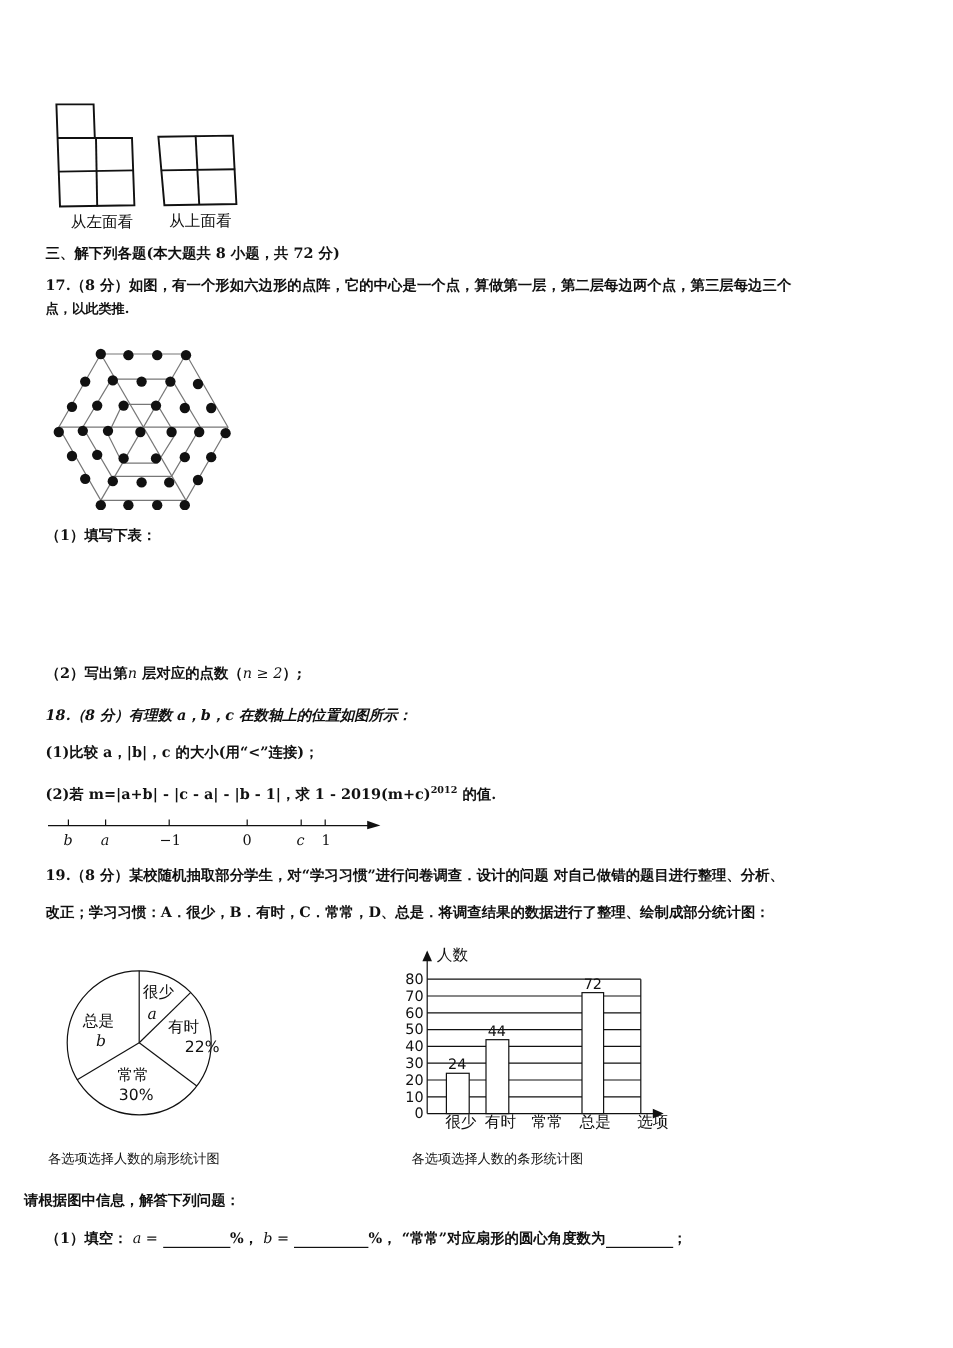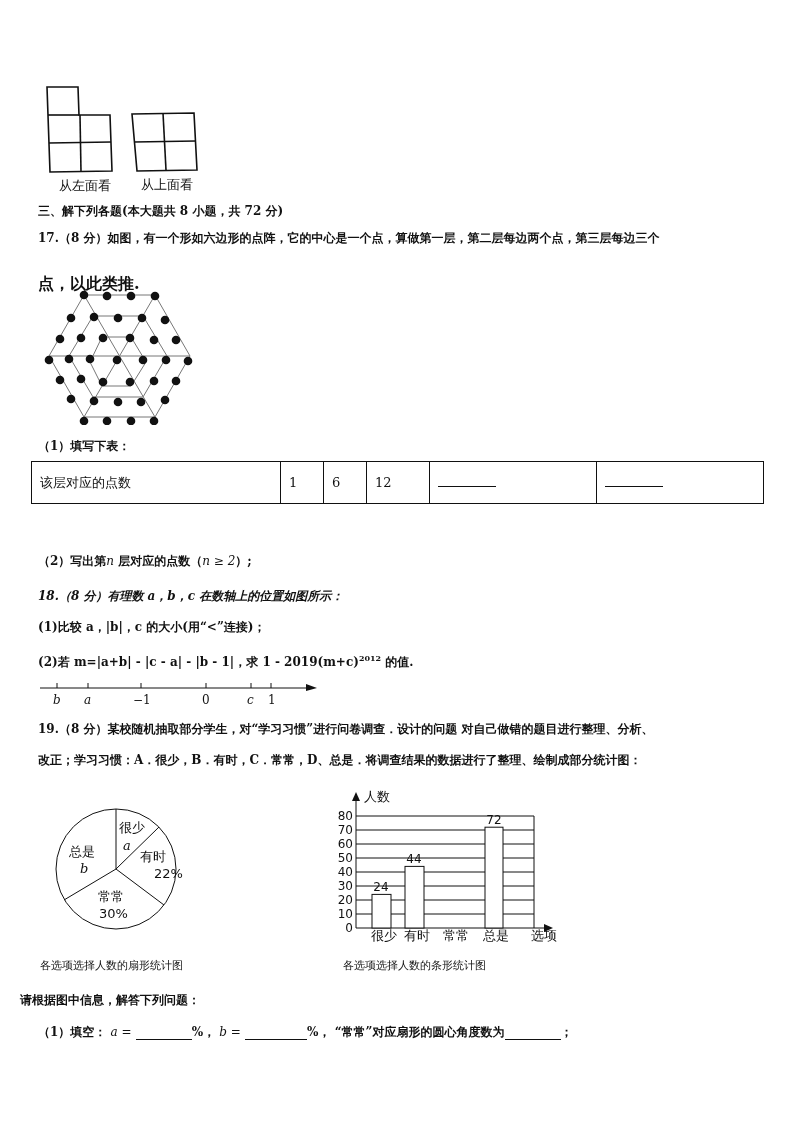--- a/index.html
+++ b/index.html
@@ -30,21 +30,21 @@
     <line x1="94" y1="58" x2="156" y2="57"></line>
     <line x1="123" y1="29" x2="126" y2="86"></line>
   </g>
 </svg>
 <div class="abs txt" style="left:59px;top:178px;font-family:'DejaVu Sans',sans-serif;">从左面看</div>
 <div class="abs txt" style="left:141px;top:177px;font-family:'DejaVu Sans',sans-serif;">从上面看</div>
 
 <div class="abs txt bold" style="left:38px;top:203px;font-size:12px;">三、解下列各题(本大题共 8 小题，共 72 分)</div>
 
 <div class="abs txt bold" style="left:38px;top:230px;font-size:12px;">17.（8 分）如图，有一个形如六边形的点阵，它的中心是一个点，算做第一层，第二层每边两个点，第三层每边三个</div>
-<div class="abs txt bold" style="left:38px;top:276px;font-size:16px;">点，以此类推.</div>
+<div class="abs txt bold" style="left:38px;top:250px;font-size:11px;">点，以此类推.</div>
 
 <svg class="abs" style="left:40px;top:285px" width="160" height="140" viewBox="0 0 160 140">
   <g stroke="#777" stroke-width="1" fill="none">
 
     <polygon points="44,10 115,10 150,71 115,132 44,132 9,71"></polygon>
 
     <polygon points="53,31 103,31 127,71 103,112 53,112 29,71"></polygon>
 
     <polygon points="62,52 91,52 106,77 91,101 62,101 50,77"></polygon>
 
@@ -90,28 +90,20 @@
       <circle cx="103" cy="75" r="4.3"></circle>
     <circle cx="63" cy="97" r="4.3"></circle>
       <circle cx="90" cy="97" r="4.3"></circle>
   </g>
 </svg>
 
 <div class="abs txt bold" style="left:38px;top:438px;font-size:12px;">（1）填写下表：</div>
 
 <table class="qt">
   <tbody>
-  <tr>
-    <td>该层对应的点数</td>
-    <td>1</td>
-    <td>6</td>
-    <td>12</td>
-    <td><span class="blank"></span></td>
-    <td><span class="blank"></span></td>
-  </tr>
 </tbody>
   </table>
 
 <div class="abs txt bold" style="left:38px;top:553px;font-size:12px;">
   <span>（2）写出第</span><span class="italic" style="font-weight:normal">n</span><span> 层对应的点数（</span><span class="italic" style="font-weight:normal">n ≥ 2</span><span>）;</span>
 </div>
 
 <div class="abs txt bold" style="left:38px;top:588px;font-size:12px;font-style:italic;">18.（8 分）有理数 a，b，c 在数轴上的位置如图所示：</div>
 <div class="abs txt bold" style="left:38px;top:619px;font-size:12px;">(1)比较 a，|b|，c 的大小(用“&lt;”连接)；</div>
 <div class="abs txt bold" style="left:38px;top:650px;font-size:12px;">

